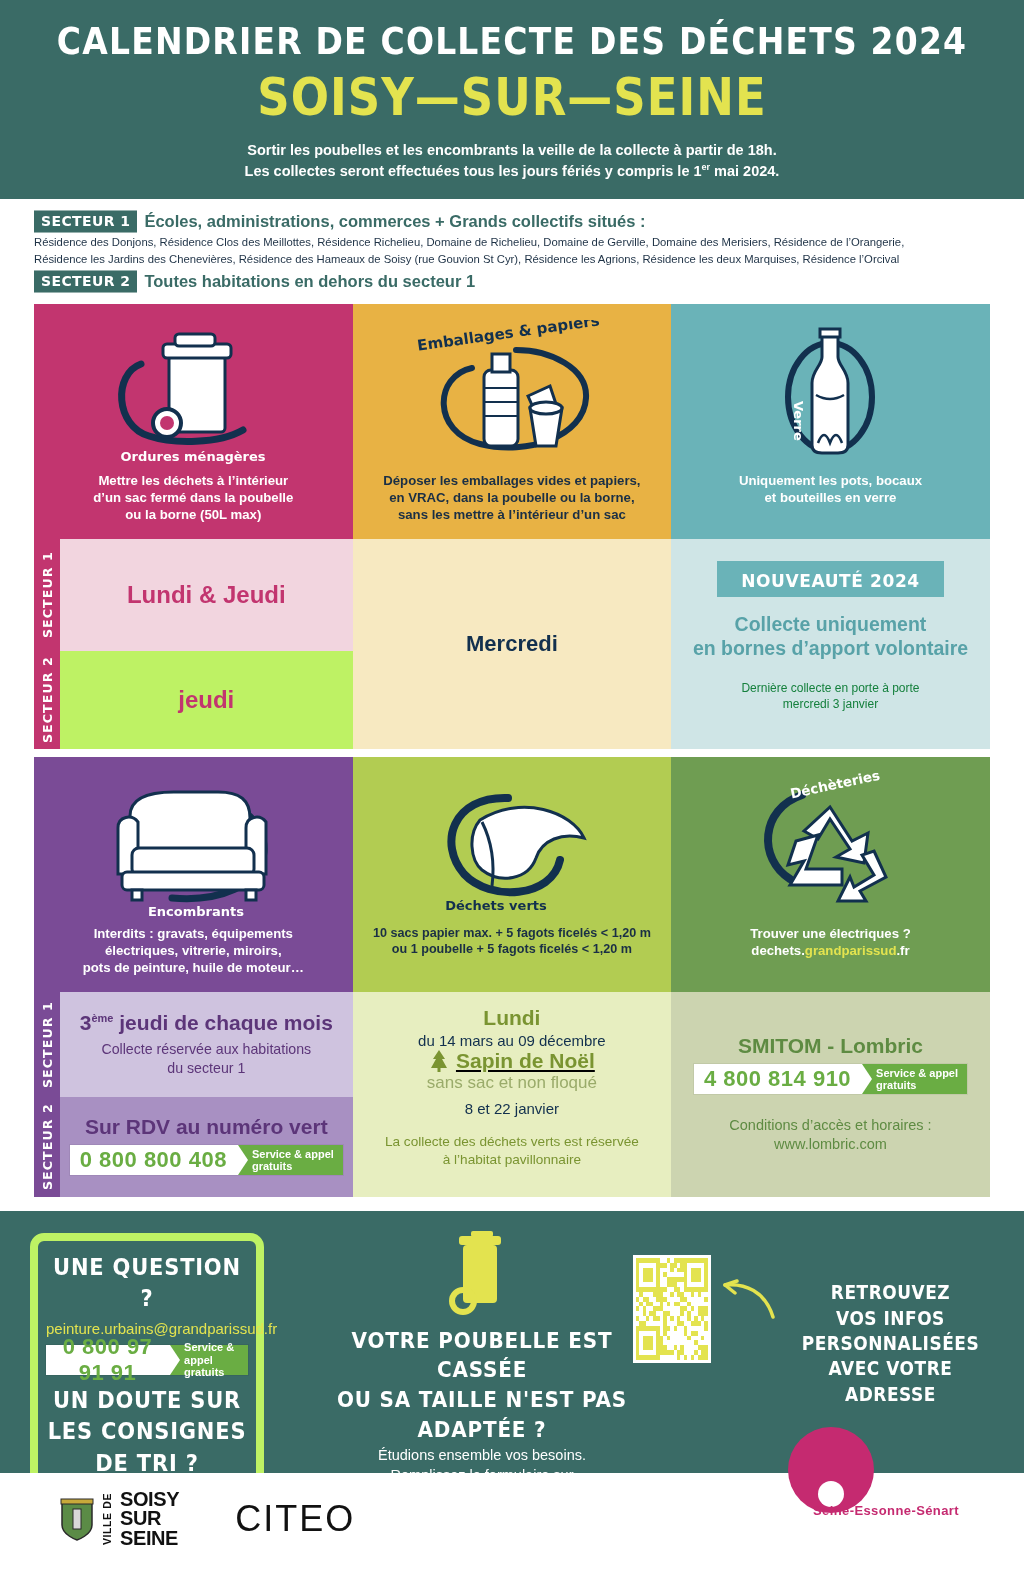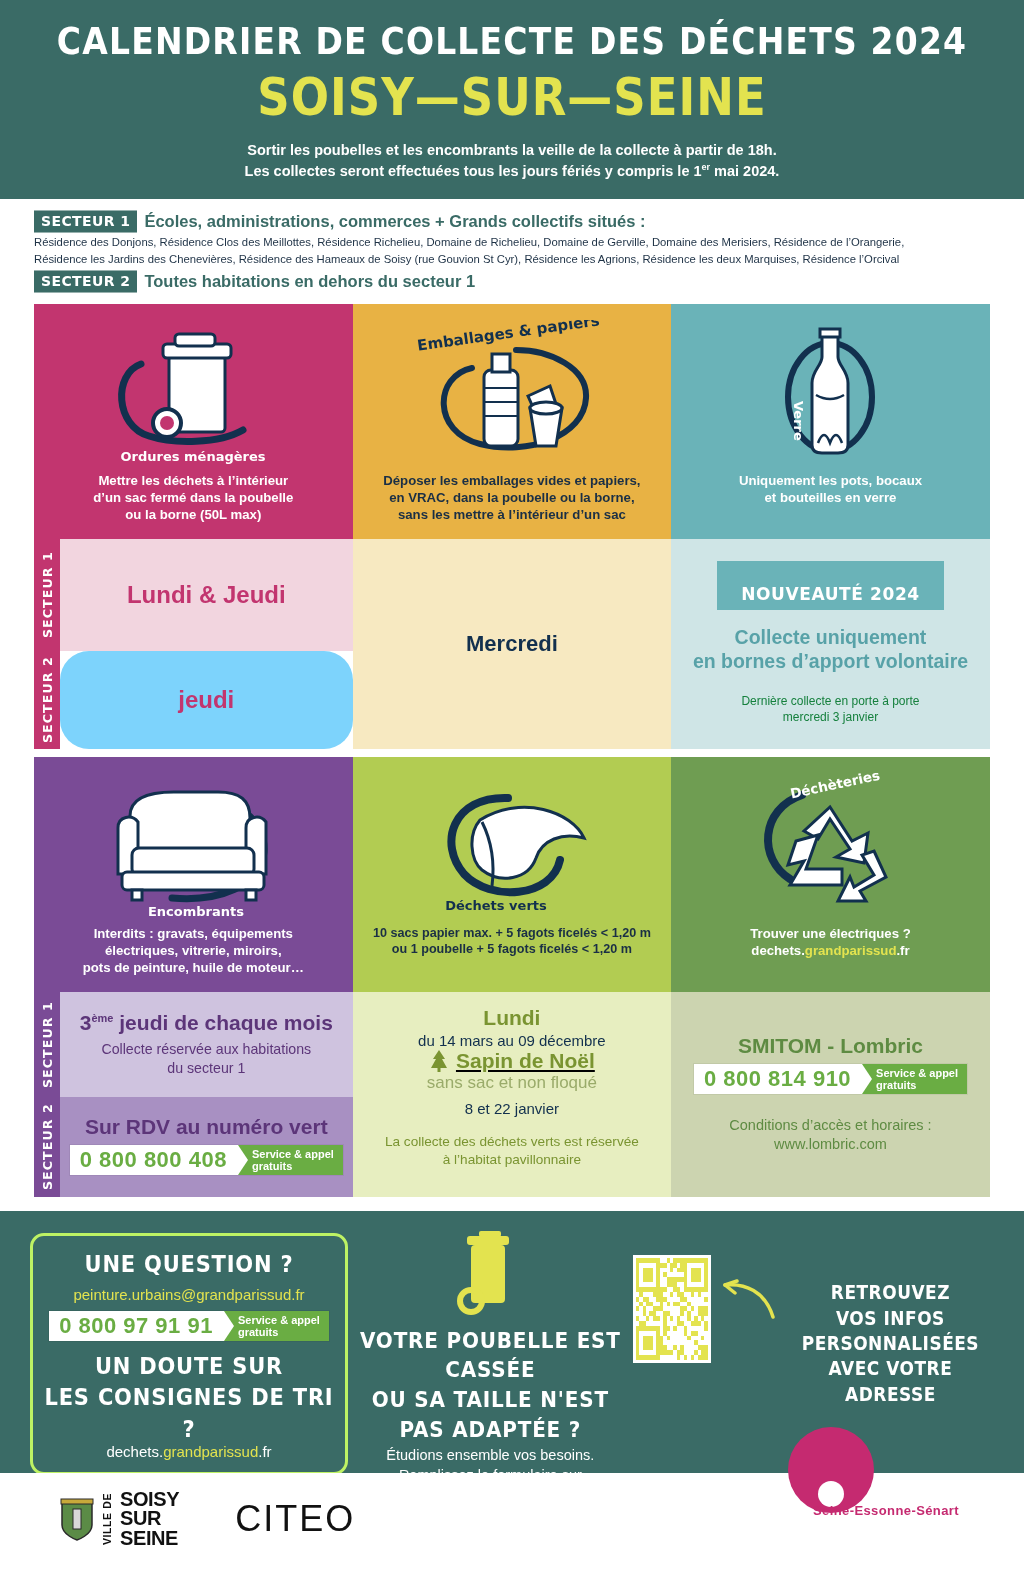--- a/index.html
+++ b/index.html
@@ -136,25 +136,25 @@
     background: #3a6b66;
     margin-top: 14px;
     padding: 14px 30px 16px;
     display: flex;
     height: 262px;
     position: relative;
   }
   .fcol { flex: 1; position: relative; }
 
   .qbox {
-    border: 3px solid #bef264;
+    border: 8px solid #bef264;
     border-radius: 14px;
     padding: 14px 8px 12px;
     text-align: center;
-    width: 318px;
+    width: 234px;
     margin-top: 8px;
   }
   .ftitle {
     color: #fff; font-size: 21px; font-weight: bold;
     font-family: "DejaVu Sans", sans-serif;
     letter-spacing: .8px; transform: scaleY(1.1);
     line-height: 1.35;
   }
   .fmail { color: #e3e34f; font-size: 15px; margin: 8px 0 2px; }
   .flink { color: #fff; font-size: 15px; margin-top: 3px; }
@@ -260,21 +260,21 @@
               <span>SECTEUR 1</span>
             </div>
           <div class="sched-body" style="background:#f2d5df;">
             <div class="day-big" style="color:#c2356f;">Lundi &amp; Jeudi</div>
           </div>
         </div>
         <div class="sched-wrap" style="height:98px;">
           <div class="sector-strip" style="background:#c2356f;">
               <span>SECTEUR 2</span>
             </div>
-          <div class="sched-body" style="background:#7dd3fc;border-radius:29px;">
+          <div class="sched-body" style="background:#bef264;">
             <div class="day-big" style="color:#c2356f;">jeudi</div>
           </div>
         </div>
       </div>
 
       <div class="col">
         <div class="icon-cell" style="background:#e8b244;">
           <div class="icon-art">
             <svg width="215" height="152" viewBox="0 0 215 152">
               <path d="M68 48 C30 56 28 112 76 124 C124 136 180 116 182 78 C184 48 146 30 112 30" fill="none" stroke="#12304e" stroke-width="6" stroke-linecap="round"></path>
@@ -311,21 +311,21 @@
               <path d="M80 122 q6 -16 12 0 q6 -16 12 0" fill="none" stroke="#12304e" stroke-width="2.5"></path>
               <text x="56" y="80" fill="#fff" font-size="13" font-weight="bold" font-family="DejaVu Sans" transform="rotate(90 56 80)">Verre</text>
             </svg>
           </div>
           <div class="icon-caption">
             <div>Uniquement les pots, bocaux</div>
             <div>et bouteilles en verre</div>
           </div>
         </div>
         <div class="sched-body" style="background:#cfe5e6;height:210px;justify-content:flex-start;padding-top:22px;">
-          <div style="background:#6ab3b8;color:#fff;font-size:17px;font-weight:bold;padding:23px 24px 6px;letter-spacing:.6px;font-family:'DejaVu Sans',sans-serif;">NOUVEAUTÉ 2024</div>
+          <div style="background:#6ab3b8;color:#fff;font-size:17px;font-weight:bold;padding:10px 24px 6px;letter-spacing:.6px;font-family:'DejaVu Sans',sans-serif;">NOUVEAUTÉ 2024</div>
           <div style="color:#58a2a8;font-size:19.5px;font-weight:bold;line-height:1.22;margin-top:16px;">
             <div>Collecte uniquement</div>
             <div>en bornes d’apport volontaire</div>
           </div>
           <div style="color:#15803d;font-size:12px;line-height:1.32;margin-top:21px;">
             <div>Dernière collecte en porte à porte</div>
             <div>mercredi 3 janvier</div>
           </div>
         </div>
       </div>
@@ -437,21 +437,21 @@
           <div class="icon-caption">
             <div>Trouver une électriques ?</div>
             <div>
               <span>dechets.</span><span style="color:#e3e34f;">grandparissud</span><span>.fr</span>
             </div>
           </div>
         </div>
         <div class="sched-body" style="background:#ccd4b0;height:205px;justify-content:flex-start;padding-top:42px;">
           <div style="color:#5e8b42;font-size:21px;font-weight:bold;">SMITOM - Lombric</div>
           <div class="pill">
-            <div class="num">0 800 814 910</div>
+            <div class="num">4 800 814 910</div>
             <div class="tag">
               <span>Service &amp; appel</span>
               <span>gratuits</span>
             </div>
           </div>
           <div style="color:#5e8b42;font-size:14.5px;line-height:1.34;margin-top:18px;">
             <div>Conditions d’accès et horaires :</div>
             <div>www.lombric.com</div>
           </div>
         </div>

